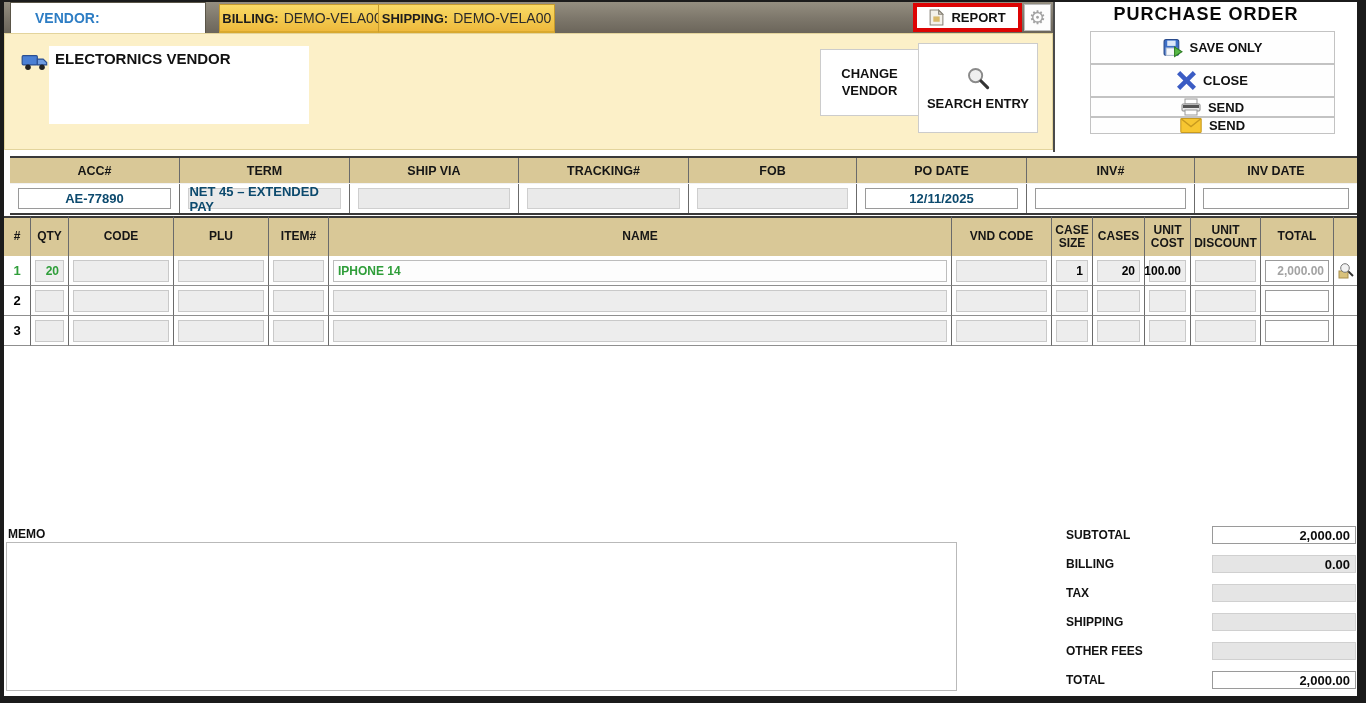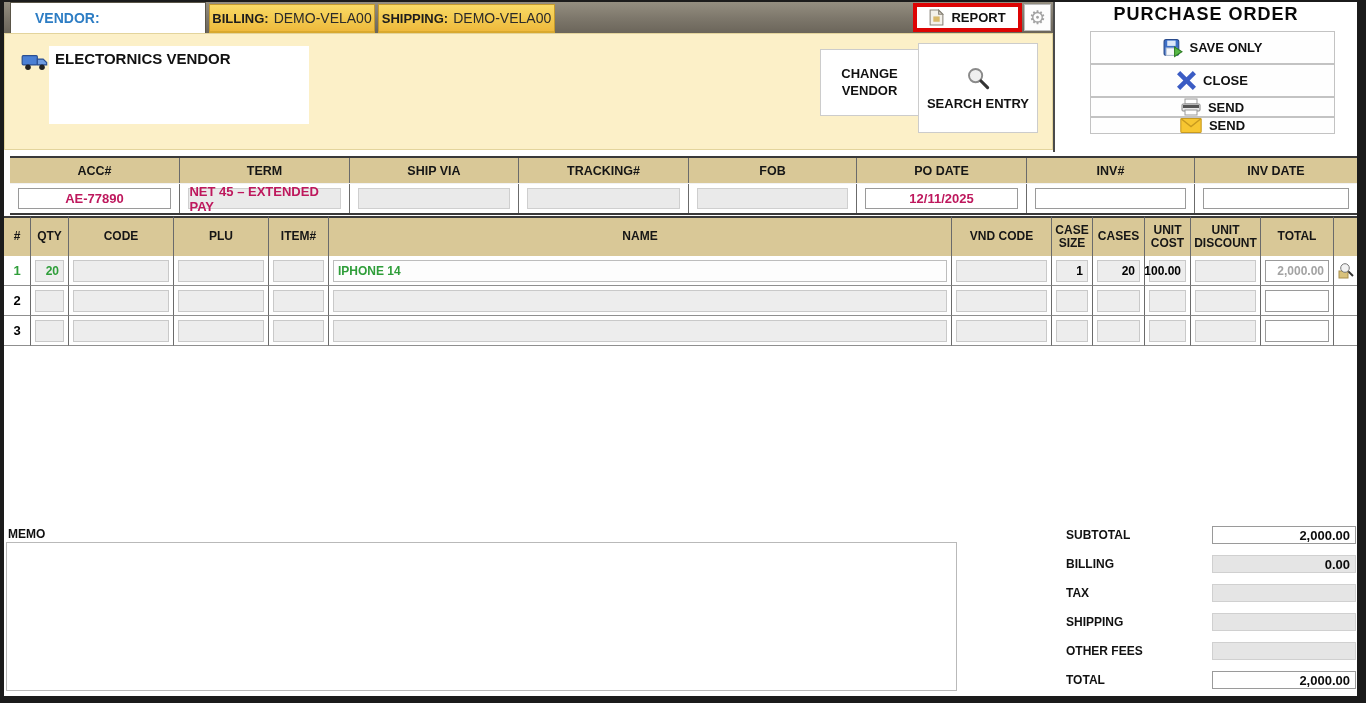--- a/index.html
+++ b/index.html
@@ -10,21 +10,21 @@
 
   
   .tabbar { position:absolute; left:0; top:0; width:1049px; height:31px;
             background:linear-gradient(#948e80,#7c766a 55%,#6b655a); }
   .tab { position:absolute; top:0; height:31px; display:flex; align-items:center; }
   .tab-vendor { left:6px; width:196px; background:#ffffff; border:1px solid #5a5548; border-bottom:none;
                 padding-left:24px; color:#2d7dc4; font-weight:bold; font-size:14px; }
   .tab-gold { top:2px; height:29px; justify-content:center; gap:5px;
               background:linear-gradient(#f9da66,#f3c94e 55%,#eeb93c);
               border:1px solid #c59b2d; border-bottom:2px solid #d9a92f; cursor:pointer; }
-  .tab-billing { left:205px; width:166px; }
+  .tab-billing { left:215px; width:166px; }
   .tab-shipping { left:374px; width:177px; }
   .tab-gold .lbl { font-weight:bold; font-size:13px; color:#1d1d1d; }
   .tab-gold .val { font-size:14px; color:#2a2a2a; }
 
   .report-btn { position:absolute; left:909px; top:1px; width:109px; height:29px; background:#ffffff;
                 border:4px solid #dd0404; display:flex; align-items:center; justify-content:center; gap:7px;
                 font-weight:bold; font-size:13px; color:#111; cursor:pointer; }
   .gear-btn { position:absolute; left:1020px; top:2px; width:27px; height:27px; background:#fdfdfd;
               border:1px solid #bdbdbd; display:flex; align-items:center; justify-content:center;
               color:#a2a2a2; font-size:19px; cursor:pointer; }
@@ -58,21 +58,21 @@
   .fields-hdr { border-top:2px solid #3a3a3a; border-bottom:1px solid #f2f2f2; }
   .fields-hdr > div { background:#d9c897; border-right:1px solid #6b6b6b; height:25px;
                       display:flex; align-items:center; justify-content:center;
                       font-weight:bold; font-size:12.5px; color:#161616; }
   .fields-val { border-bottom:2px solid #3a3a3a; }
   .fields-val > div { border-right:1px solid #6b6b6b; height:29px; display:flex; align-items:center;
                       justify-content:center; background:#fff; }
   .fields-hdr > div:last-child, .fields-val > div:last-child { border-right:none; }
 
   .inp { height:21px; border:1px solid #9a9a9a; background:#ffffff; font-weight:bold; font-size:13px;
-         color:#be185d; display:flex; align-items:center; justify-content:center; width:90%; }
+         color:#0c4a6e; display:flex; align-items:center; justify-content:center; width:90%; }
   .inp.gray { background:#eaeaea; border-color:#cfcfcf; }
 
   
   .items { position:absolute; left:0; top:214px; width:1353px; }
   .items-row { display:grid;
     grid-template-columns:27px 38px 105px 95px 60px 623px 100px 41px 52px 46px 70px 73px 23px; }
   .items-hdr > div { background:#d9c897; border-right:1px solid #6b6b6b; border-top:2px solid #3a3a3a;
                      height:40px; display:flex; align-items:center; justify-content:center; text-align:center;
                      font-weight:bold; font-size:12px; line-height:1.1; color:#161616; }
   .items-body > div { border-right:1px solid #6b6b6b; border-bottom:1px solid #8f8f8f; height:30px;

